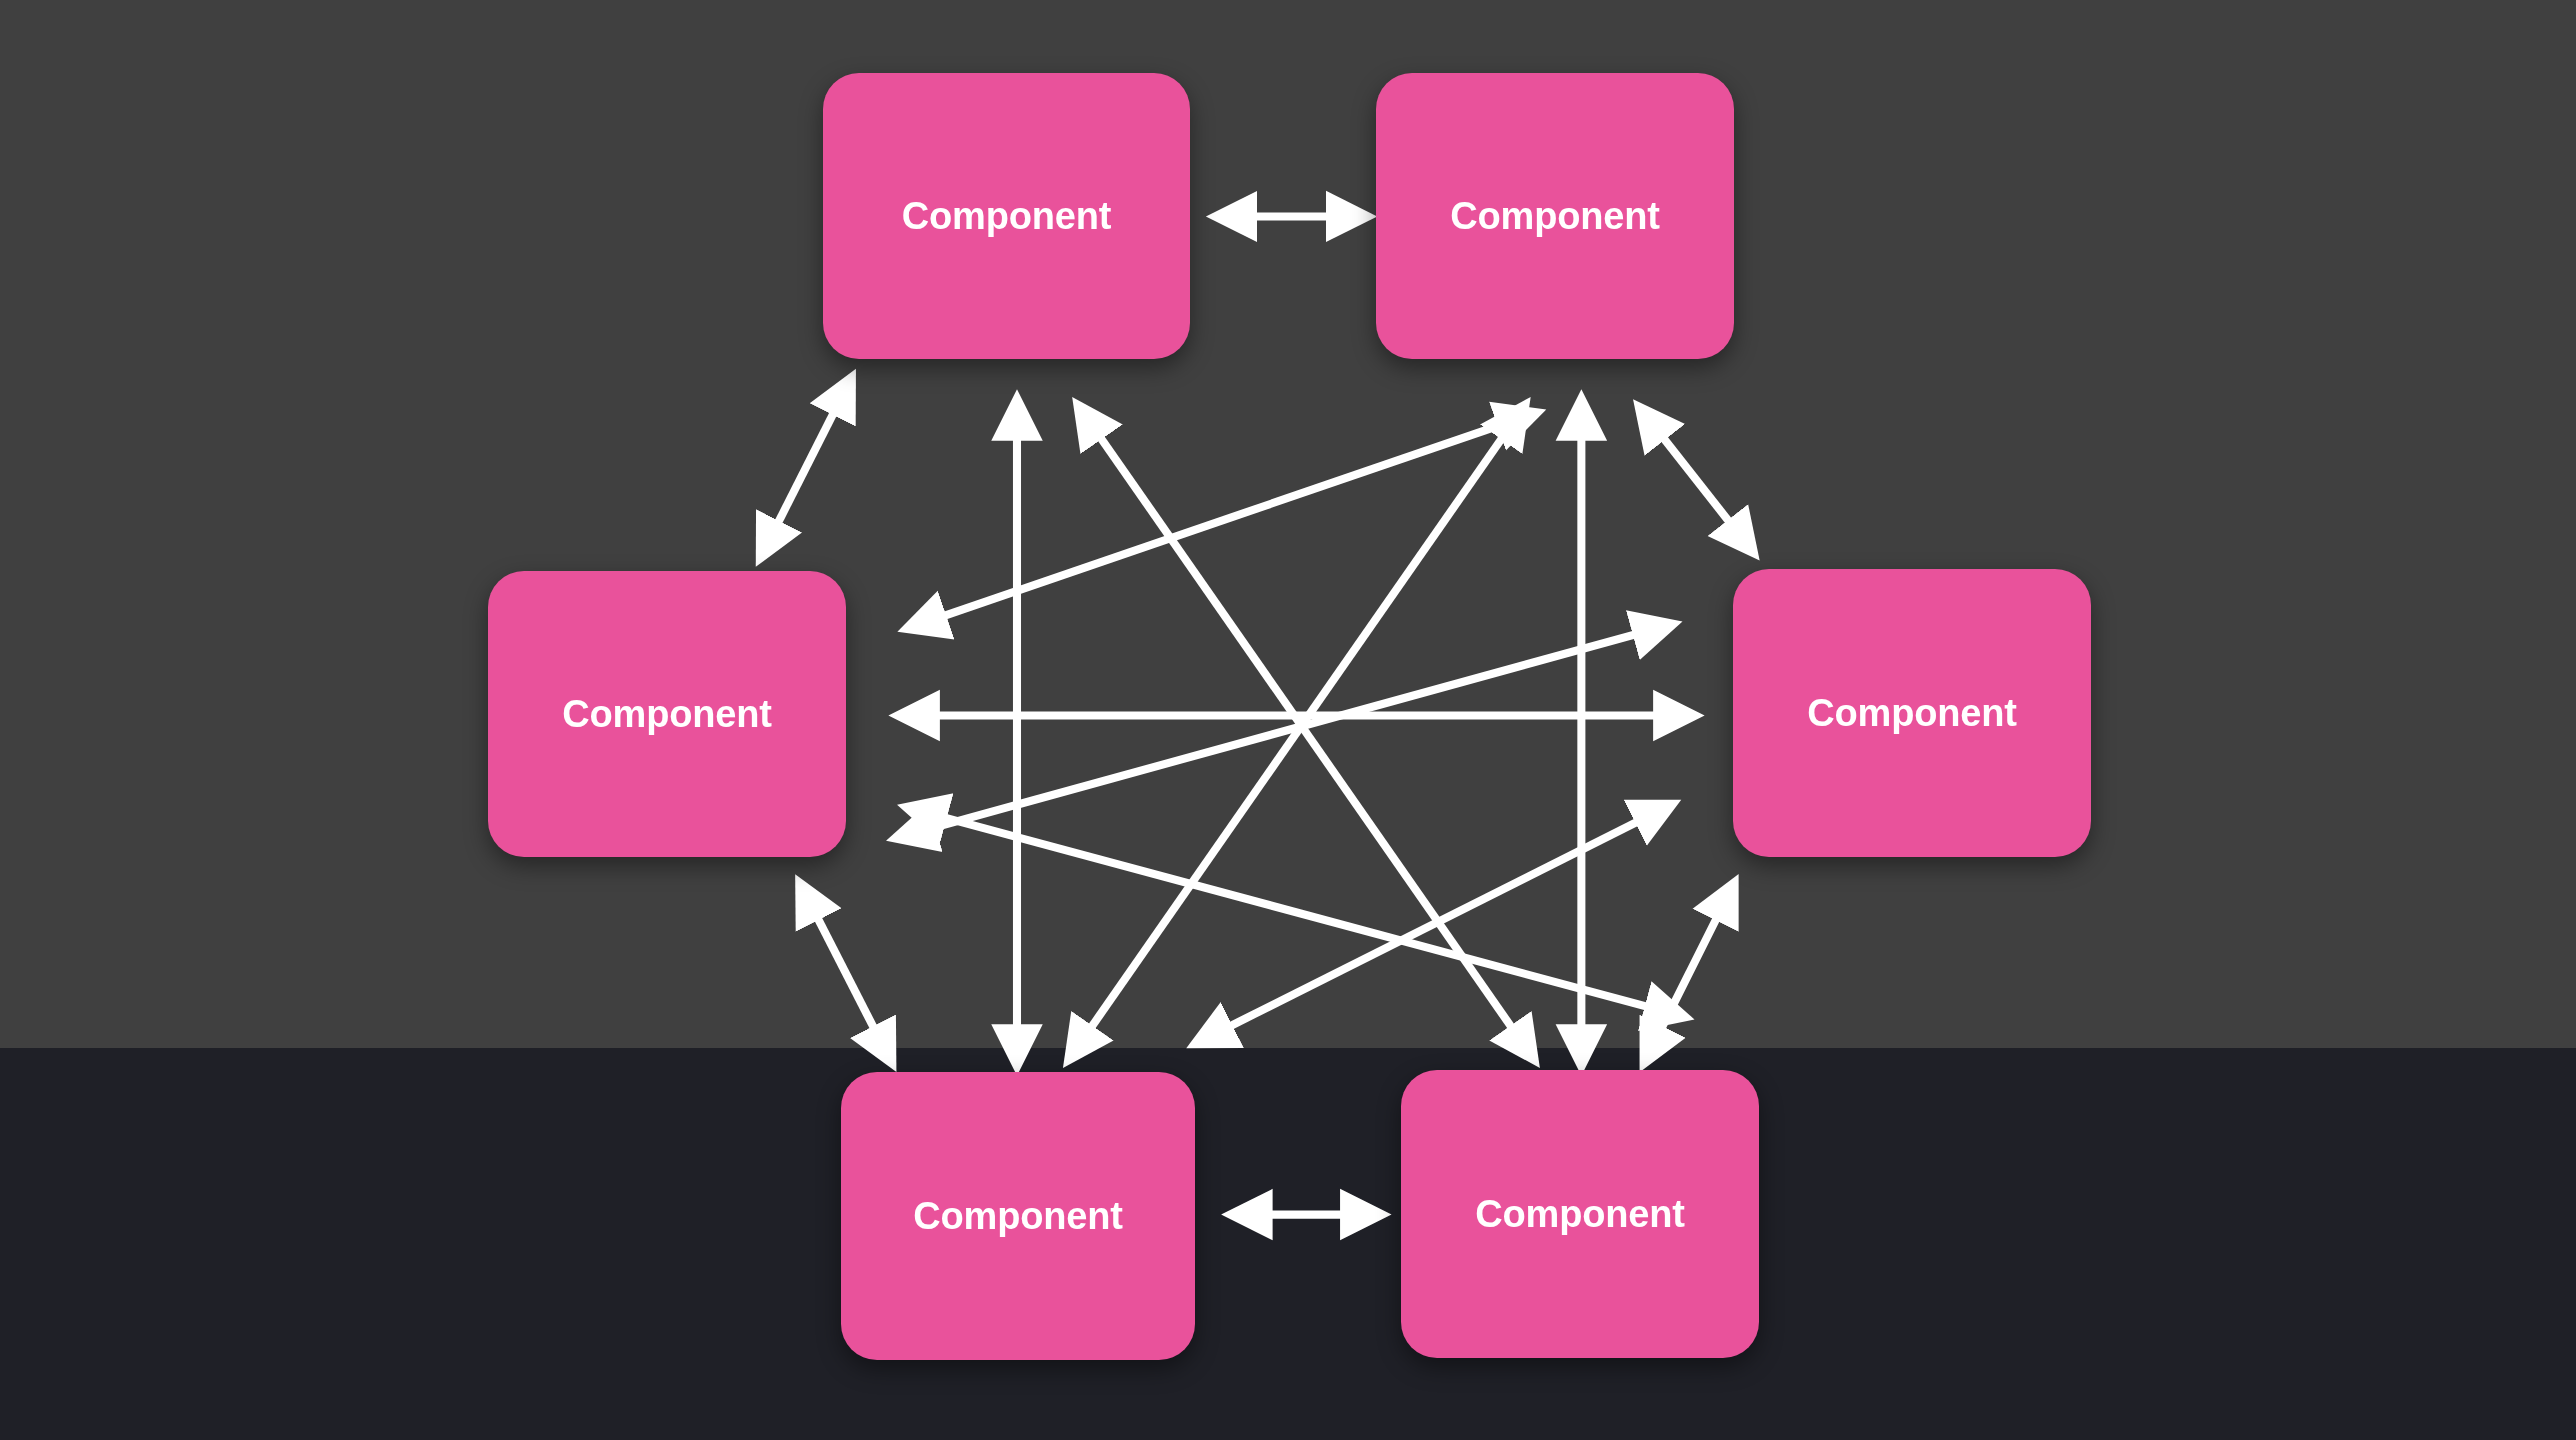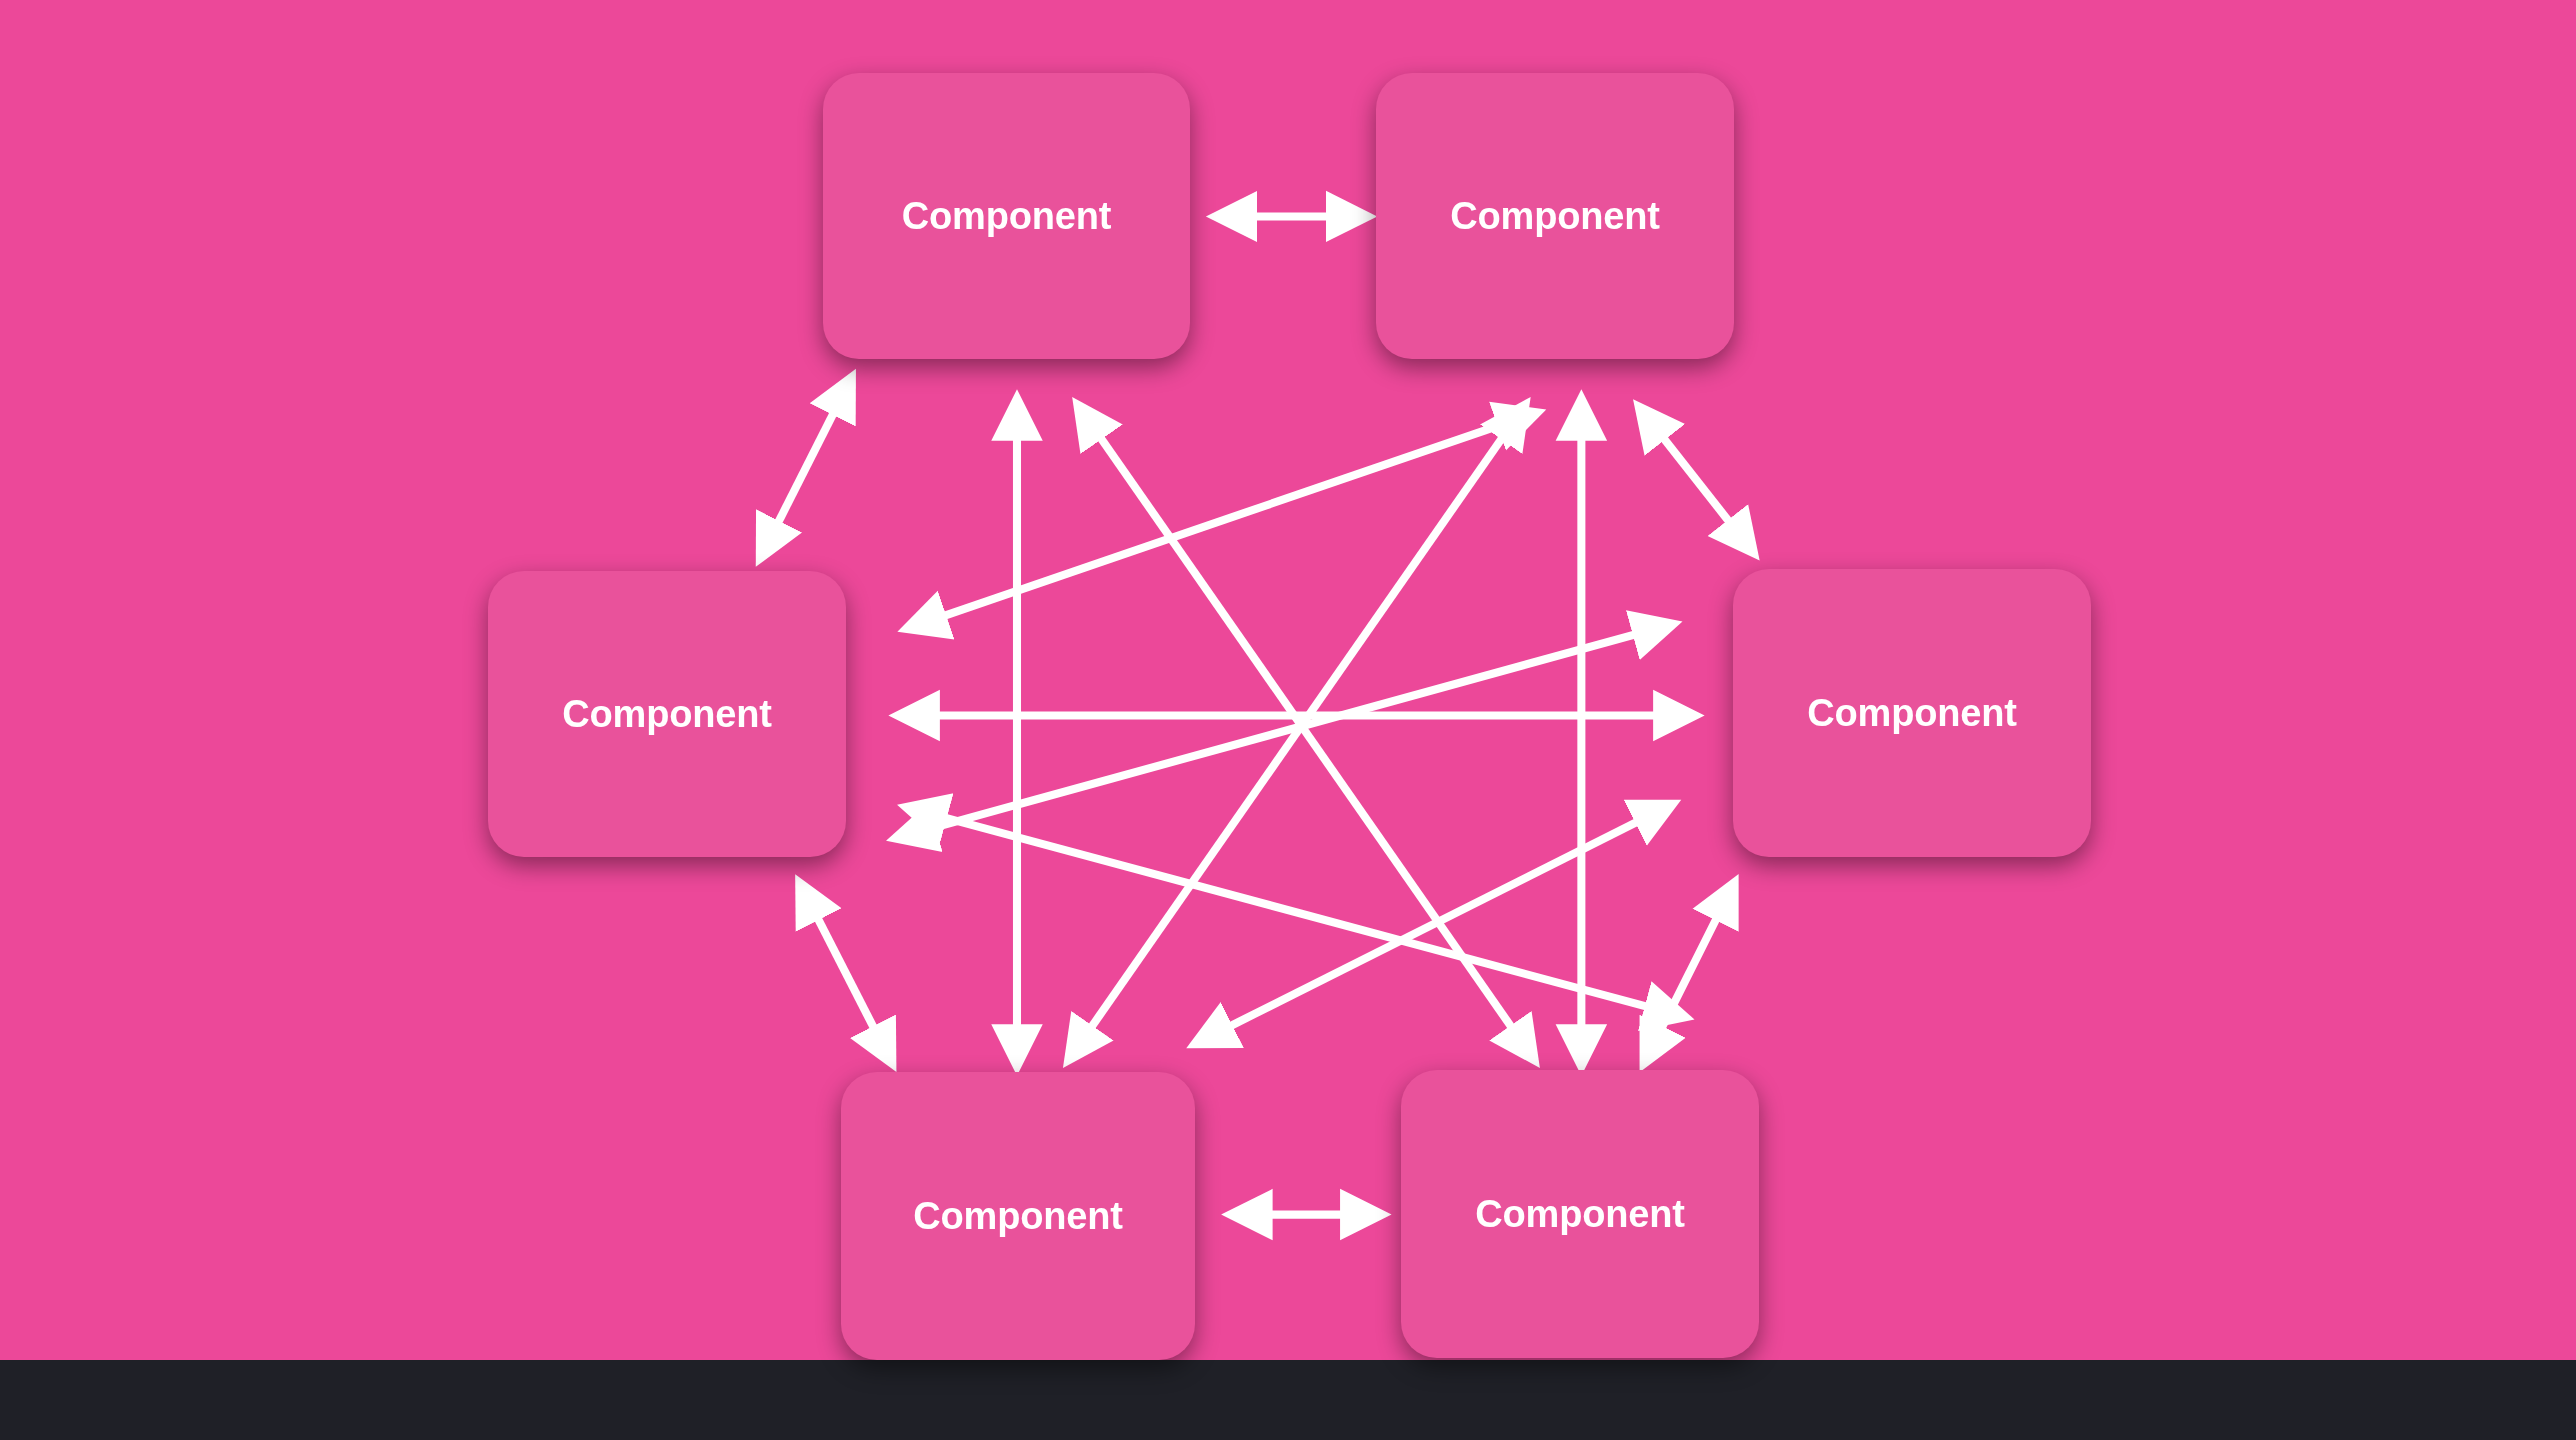--- a/index.html
+++ b/index.html
@@ -9,22 +9,22 @@
   }
   body {
     width: 2576px;
     height: 1440px;
     overflow: hidden;
     font-family: "Liberation Sans", sans-serif;
   }
   #stage {
     position: relative;
     width: 2576px;
-    height: 1360px;
-    background: #ec4899;
+    height: 1048px;
+    background: #404040;
   }
   #mesh-svg {
     position: absolute;
     left: 0;
     top: 0;
     width: 2576px;
     height: 1440px;
     pointer-events: none;
   }
   .component-box {

